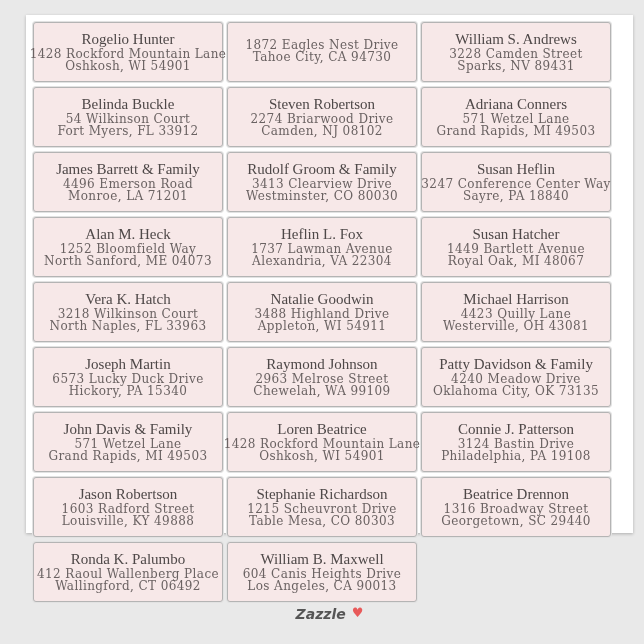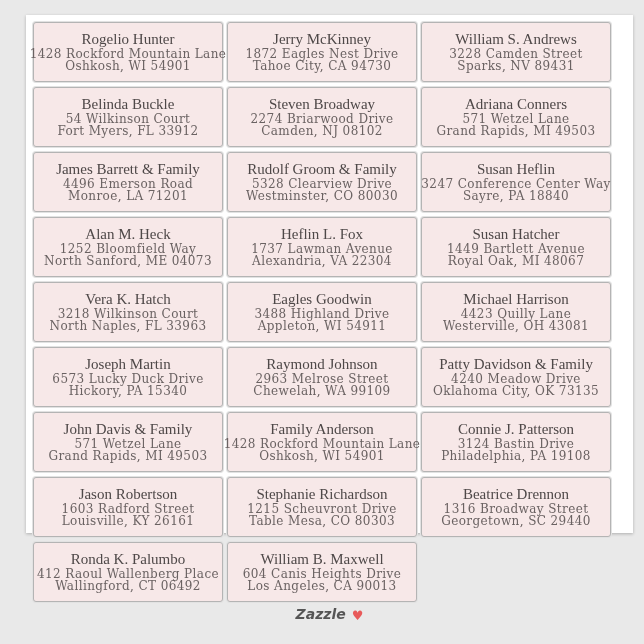--- a/index.html
+++ b/index.html
@@ -2,67 +2,66 @@
 <html><head>
 <meta charset="utf-8">
 <style>
   html,body{margin:0;padding:0;}
   body{width:644px;height:644px;background:#e9e9e9;position:relative;overflow:hidden;font-family:"DejaVu Serif",serif;}
   .sheet{position:absolute;left:26px;top:15px;width:607px;height:518px;background:#fff;box-shadow:0 1px 3px rgba(0,0,0,0.25);text-decoration:underline;}
   .grid{position:absolute;left:7px;top:7px;display:grid;grid-template-columns:190px 190px 190px;grid-auto-rows:60px;column-gap:4px;row-gap:5px;}
   .label{box-sizing:border-box;background:#f7e8e8;border:1px solid #b4b4b4;border-radius:3px;box-shadow:0 0 0 1px #e2e2e2;display:flex;flex-direction:column;align-items:center;justify-content:center;text-align:center;color:#555;padding-bottom:2px;}
   .name{font-family:"Liberation Serif",serif;font-size:15px;color:#4e4848;line-height:18px;white-space:nowrap;}
   .addr{font-family:"DejaVu Serif",serif;font-size:12px;color:#6a6262;line-height:12px;letter-spacing:0.4px;white-space:nowrap;}
-  .footer{position:absolute;left:0;right:0;top:591px;display:flex;justify-content:center;align-items:flex-end;gap:6px;}
+  .footer{position:absolute;left:0;right:0;top:591px;display:flex;justify-content:center;align-items:flex-start;gap:6px;}
   .brand{font-family:"DejaVu Sans",sans-serif;font-weight:bold;font-style:italic;font-size:14px;color:#555;}
   .heart{color:#e85a5a;font-size:13px;line-height:13px;}
 </style>
 </head>
 <body>
 
 <div class="sheet">
   <div class="grid" id="grid">
       <div class="label">
         <div class="name">Rogelio Hunter</div>
         <div class="addr">1428 Rockford Mountain Lane</div>
         <div class="addr">Oshkosh, WI 54901</div>
       </div>
       <div class="label">
-        <div class="name">Jerry McKinney</div>
         <div class="addr">1872 Eagles Nest Drive</div>
         <div class="addr">Tahoe City, CA 94730</div>
       </div>
       <div class="label">
         <div class="name">William S. Andrews</div>
         <div class="addr">3228 Camden Street</div>
         <div class="addr">Sparks, NV 89431</div>
       </div>
       <div class="label">
         <div class="name">Belinda Buckle</div>
         <div class="addr">54 Wilkinson Court</div>
         <div class="addr">Fort Myers, FL 33912</div>
       </div>
       <div class="label">
-        <div class="name">Steven Broadway</div>
+        <div class="name">Steven Robertson</div>
         <div class="addr">2274 Briarwood Drive</div>
         <div class="addr">Camden, NJ 08102</div>
       </div>
       <div class="label">
         <div class="name">Adriana Conners</div>
         <div class="addr">571 Wetzel Lane</div>
         <div class="addr">Grand Rapids, MI 49503</div>
       </div>
       <div class="label">
         <div class="name">James Barrett &amp; Family</div>
         <div class="addr">4496 Emerson Road</div>
         <div class="addr">Monroe, LA 71201</div>
       </div>
       <div class="label">
         <div class="name">Rudolf Groom &amp; Family</div>
-        <div class="addr">5328 Clearview Drive</div>
+        <div class="addr">3413 Clearview Drive</div>
         <div class="addr">Westminster, CO 80030</div>
       </div>
       <div class="label">
         <div class="name">Susan Heflin</div>
         <div class="addr">3247 Conference Center Way</div>
         <div class="addr">Sayre, PA 18840</div>
       </div>
       <div class="label">
         <div class="name">Alan M. Heck</div>
         <div class="addr">1252 Bloomfield Way</div>
@@ -77,21 +76,21 @@
         <div class="name">Susan Hatcher</div>
         <div class="addr">1449 Bartlett Avenue</div>
         <div class="addr">Royal Oak, MI 48067</div>
       </div>
       <div class="label">
         <div class="name">Vera K. Hatch</div>
         <div class="addr">3218 Wilkinson Court</div>
         <div class="addr">North Naples, FL 33963</div>
       </div>
       <div class="label">
-        <div class="name">Eagles Goodwin</div>
+        <div class="name">Natalie Goodwin</div>
         <div class="addr">3488 Highland Drive</div>
         <div class="addr">Appleton, WI 54911</div>
       </div>
       <div class="label">
         <div class="name">Michael Harrison</div>
         <div class="addr">4423 Quilly Lane</div>
         <div class="addr">Westerville, OH 43081</div>
       </div>
       <div class="label">
         <div class="name">Joseph Martin</div>
@@ -107,33 +106,33 @@
         <div class="name">Patty Davidson &amp; Family</div>
         <div class="addr">4240 Meadow Drive</div>
         <div class="addr">Oklahoma City, OK 73135</div>
       </div>
       <div class="label">
         <div class="name">John Davis &amp; Family</div>
         <div class="addr">571 Wetzel Lane</div>
         <div class="addr">Grand Rapids, MI 49503</div>
       </div>
       <div class="label">
-        <div class="name">Family Anderson</div>
+        <div class="name">Loren Beatrice</div>
         <div class="addr">1428 Rockford Mountain Lane</div>
         <div class="addr">Oshkosh, WI 54901</div>
       </div>
       <div class="label">
         <div class="name">Connie J. Patterson</div>
         <div class="addr">3124 Bastin Drive</div>
         <div class="addr">Philadelphia, PA 19108</div>
       </div>
       <div class="label">
         <div class="name">Jason Robertson</div>
         <div class="addr">1603 Radford Street</div>
-        <div class="addr">Louisville, KY 26161</div>
+        <div class="addr">Louisville, KY 49888</div>
       </div>
       <div class="label">
         <div class="name">Stephanie Richardson</div>
         <div class="addr">1215 Scheuvront Drive</div>
         <div class="addr">Table Mesa, CO 80303</div>
       </div>
       <div class="label">
         <div class="name">Beatrice Drennon</div>
         <div class="addr">1316 Broadway Street</div>
         <div class="addr">Georgetown, SC 29440</div>

